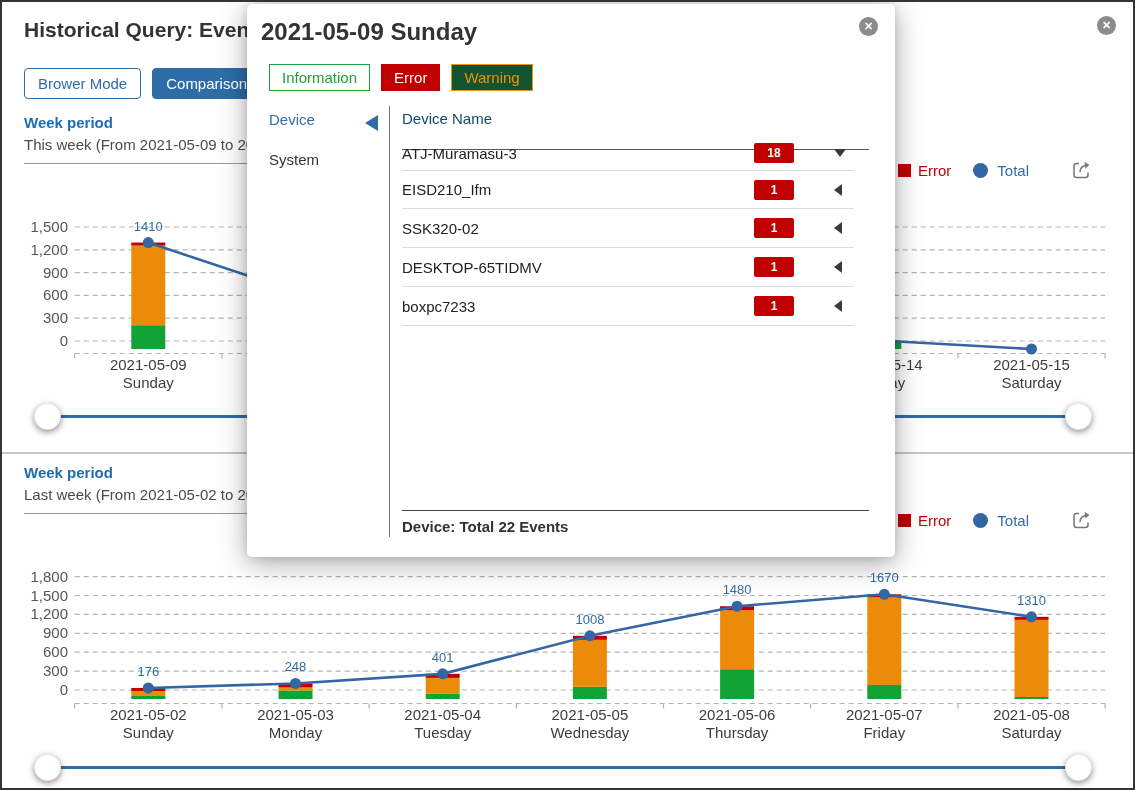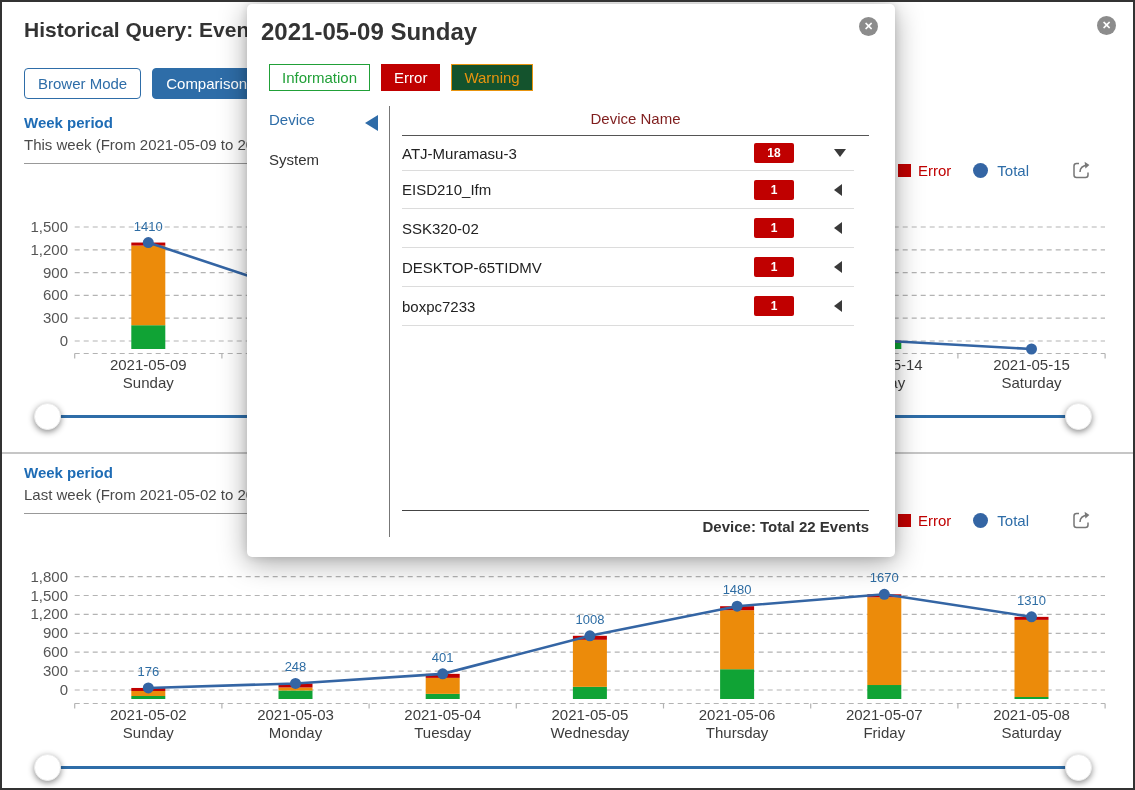--- a/index.html
+++ b/index.html
@@ -60,37 +60,37 @@
   .tab-orange { border:1px solid var(--taborange); color:var(--taborange); background:#14532d; }
 
   .sb-item { position:absolute; left:22px; font-size:15px; cursor:pointer; }
   .sb-device { top:107px; color:var(--blue); }
   .sb-system { top:147px; color:#333; }
   .sb-marker { position:absolute; left:118px; top:111px; width:0; height:0;
                border-top:8px solid transparent; border-bottom:8px solid transparent;
                border-right:13px solid #2f6ca8; }
   .vline { position:absolute; left:142px; top:102px; height:431px; border-left:1px solid #777; }
 
-  .list-header { position:absolute; left:155px; top:106px; width:467px; font-size:15px; color:#7f1d1d;
-                 padding-bottom:8px; border-bottom:1px solid #555;text-align:center; }
+  .list-header { position:absolute; left:155px; top:106px; width:467px; font-size:15px; color:#0c4a6e;
+                 padding-bottom:22px; border-bottom:1px solid #555; }
   .device-list { position:absolute; left:155px; top:132px; width:452px; }
   .d-row { position:relative; height:39px; display:flex; align-items:center; border-bottom:1px solid #dcdcdc; cursor:pointer; }
   .d-row.first { height:34px; border-bottom:none; }
   .d-row.sep-top { border-top:1px solid #dcdcdc; }
   .d-name { font-size:15px; color:#222; }
   .badge { position:absolute; left:352px; width:40px; height:20px; background:var(--red); color:#fff;
            font-size:12px; font-weight:bold; display:flex; align-items:center; justify-content:center; border-radius:2px; }
   .d-tri { position:absolute; left:432px; }
   .tri-down { width:0; height:0; border-left:6px solid transparent; border-right:6px solid transparent; border-top:8px solid #3a3a3a; }
   .tri-left { width:0; height:0; border-top:6px solid transparent; border-bottom:6px solid transparent; border-right:8px solid #3a3a3a; }
   .d-panel { height:54px; background:#e4e4e4; margin-bottom:5px; }
   .chip { display:inline-block; margin:13px 0 0 11px; padding:3px 16px; border:1.4px solid #444;
           border-radius:15px; font-size:15px; color:#333; background:transparent; }
   .modal-footer { position:absolute; left:155px; top:506px; width:467px; border-top:1px solid #444;
-                  padding-top:7px; text-align:right; font-size:15px; font-weight:bold; color:#333; }
+                  padding-top:7px; font-size:15px; font-weight:bold; color:#333; }
 </style>
 </head>
 <body>
 
 <div class="page">
 
   <svg class="chart-svg" id="charts">
       <line x1="72.7" y1="225" x2="1103" y2="225" class="grid"></line>
       <text x="66" y="230" class="ytick">1,500</text>
       <line x1="72.7" y1="247.8" x2="1103" y2="247.8" class="grid"></line>

